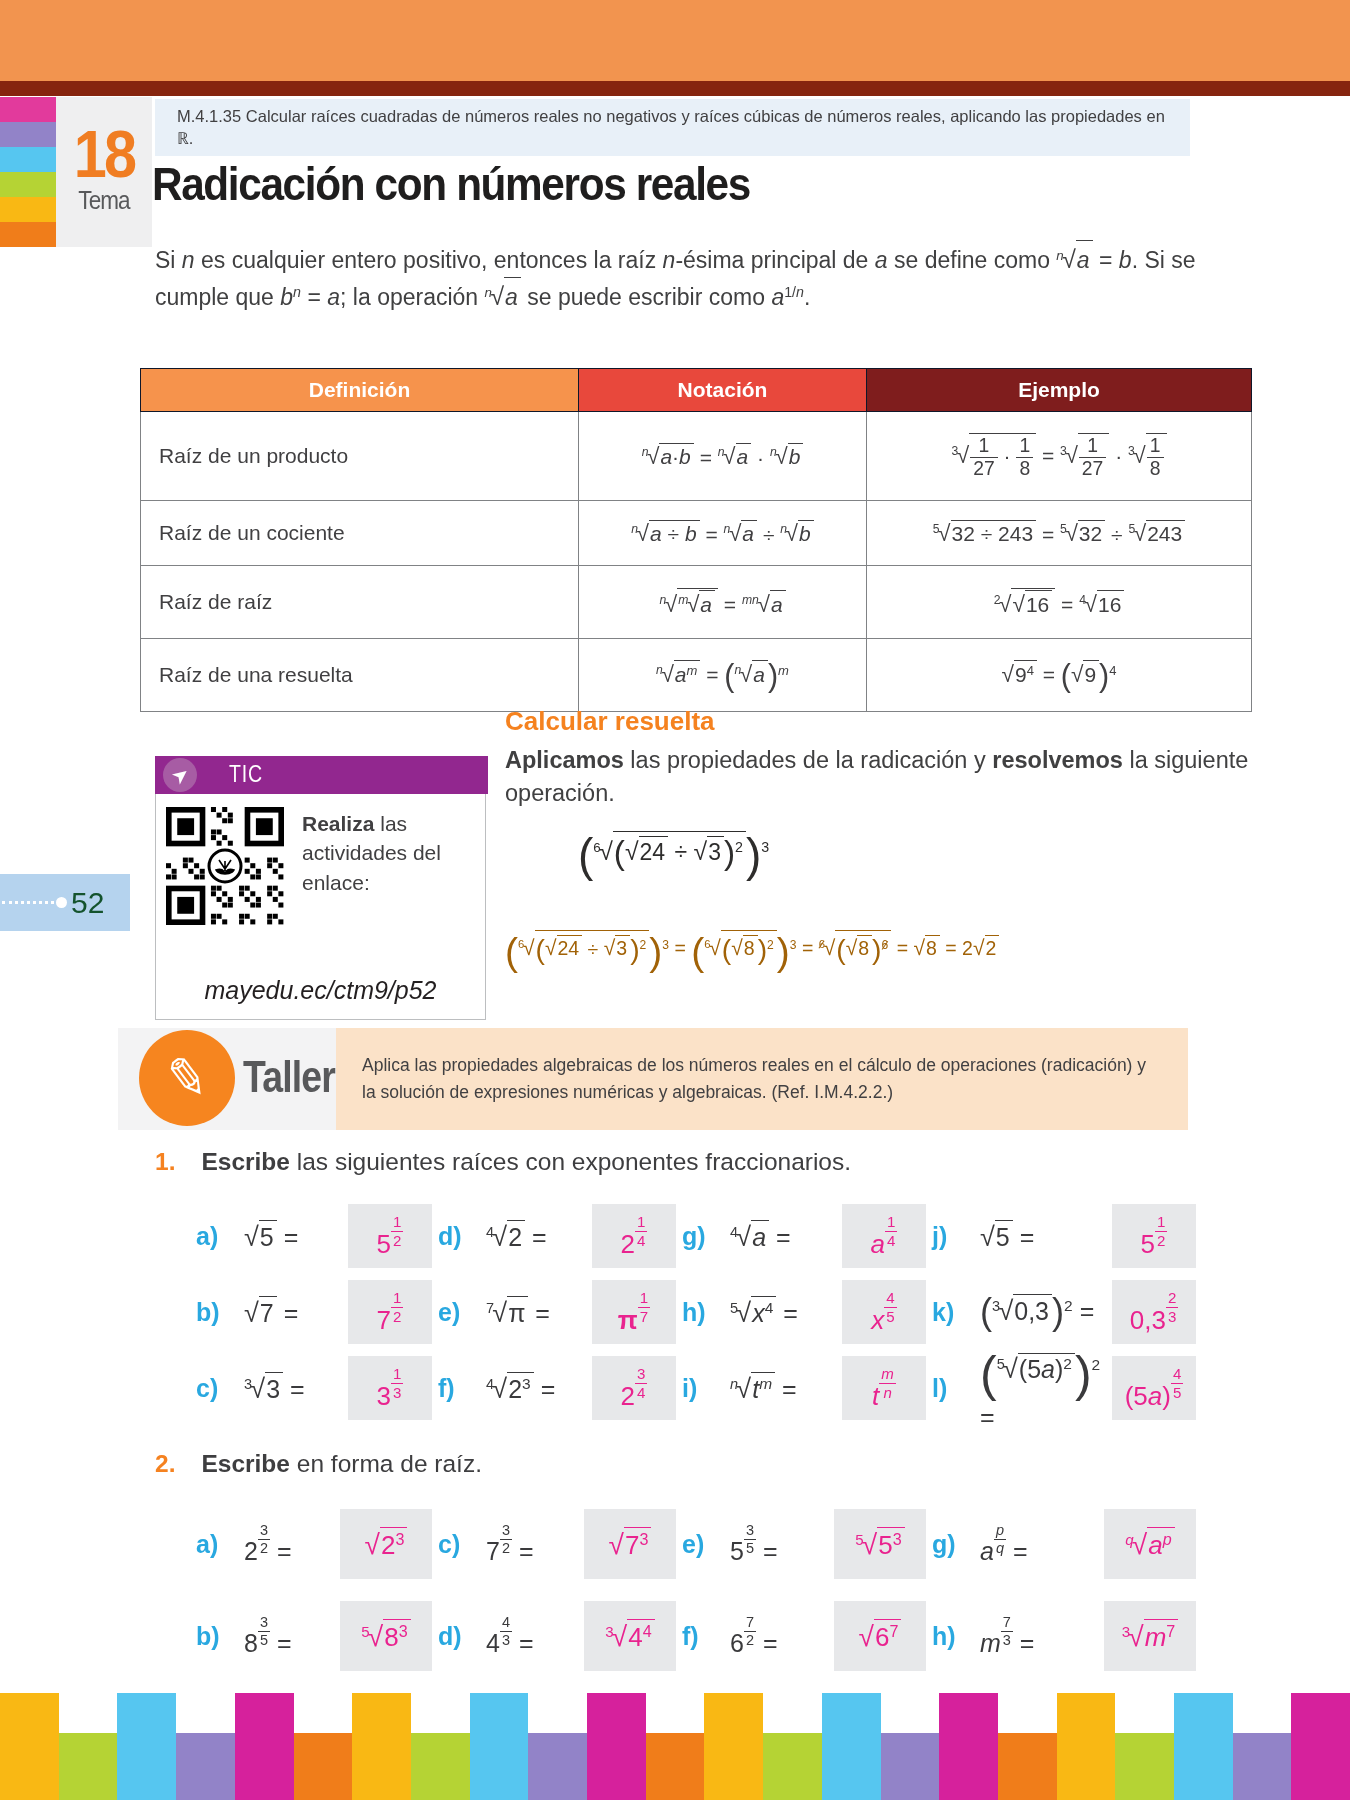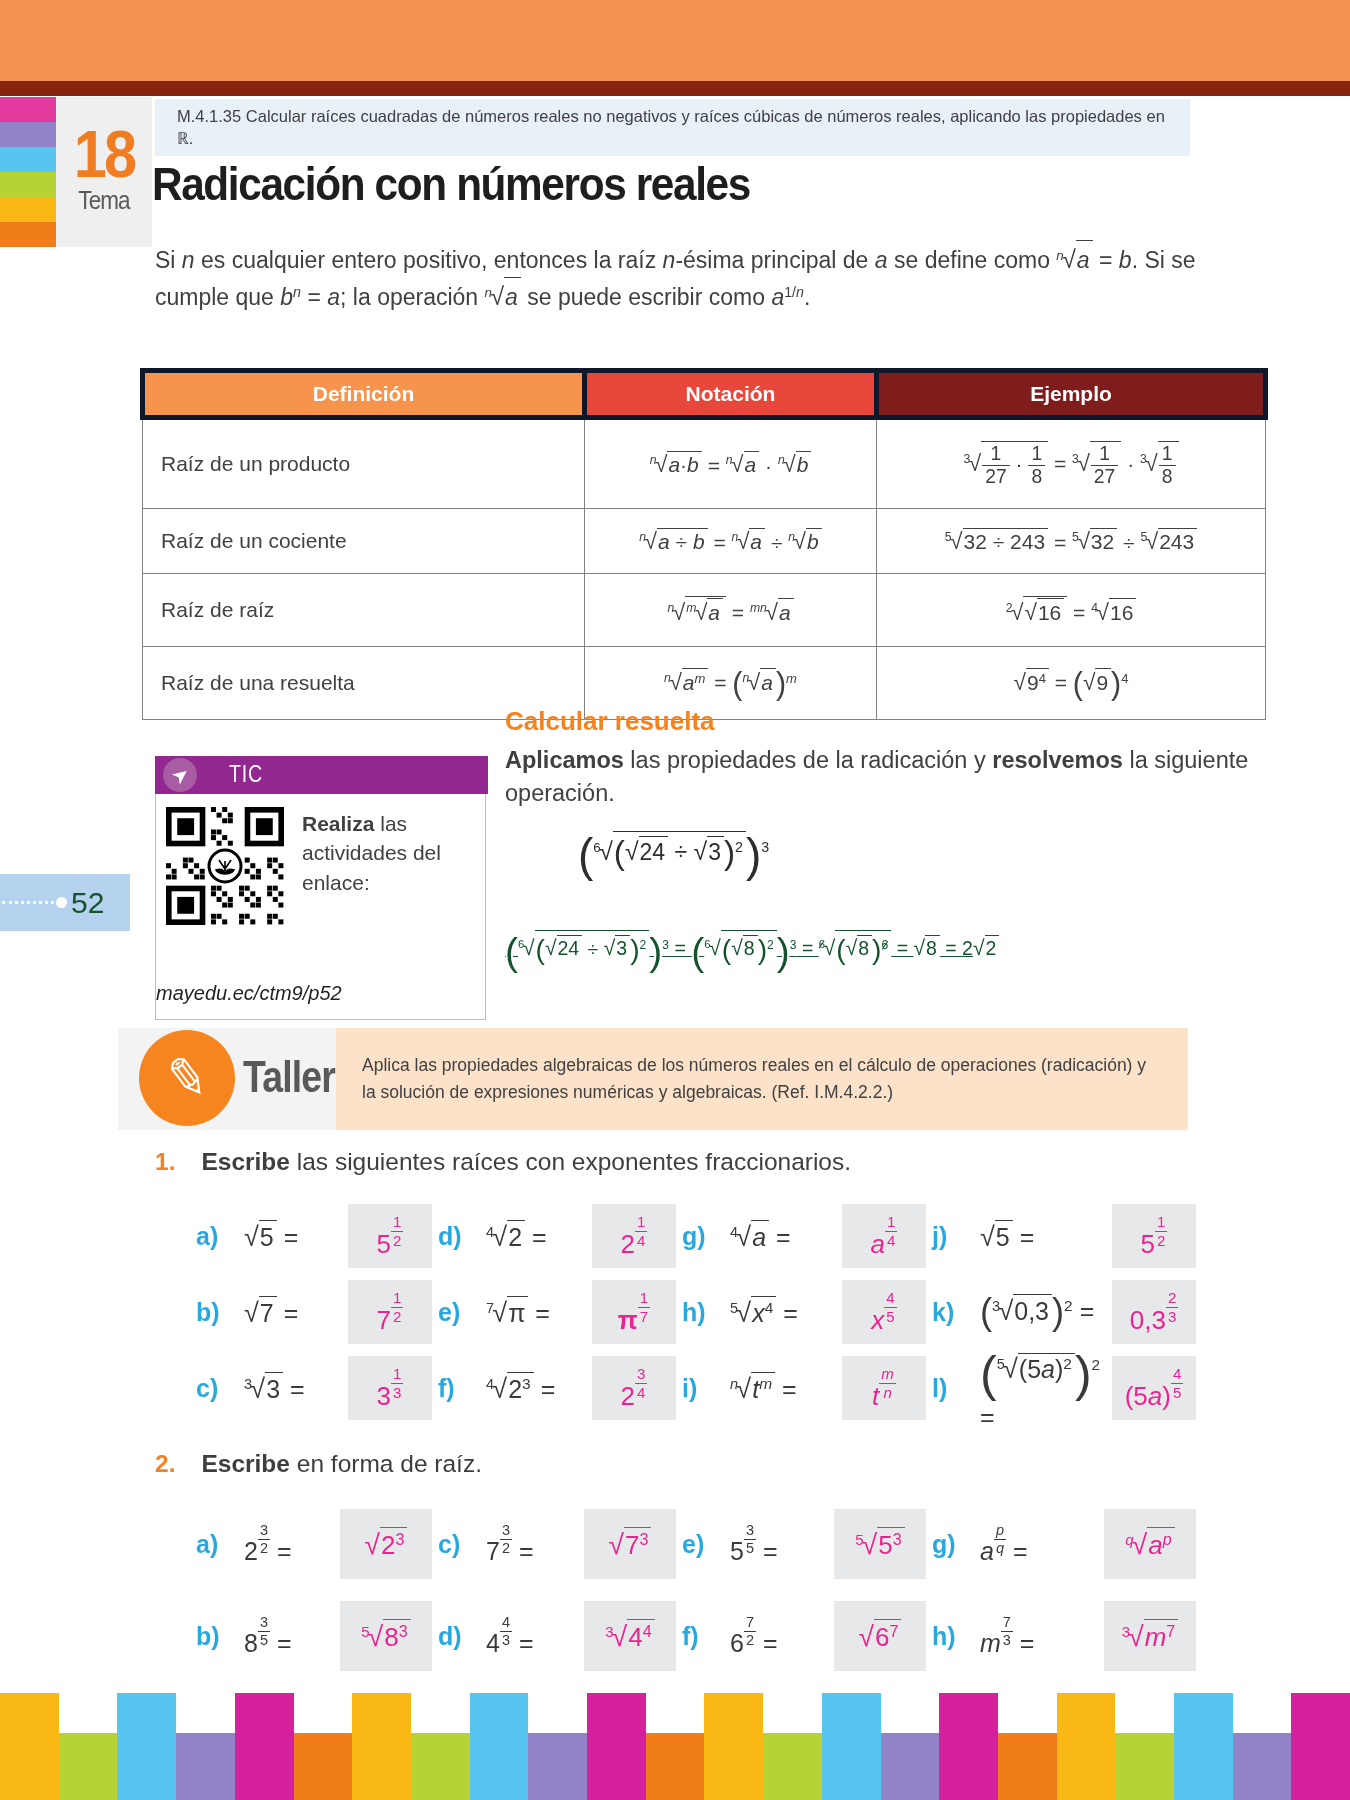--- a/index.html
+++ b/index.html
@@ -20,21 +20,21 @@
   .standard-box{position:absolute;left:155px;top:99px;width:1035px;height:57px;background:#E8F0F8;
                 display:flex;align-items:center;padding:0 22px;box-sizing:border-box;font-size:16.5px;color:#414042;}
 
   .page-title{position:absolute;left:152px;top:156px;font-size:47px;font-weight:bold;color:#1F1E1E;
               letter-spacing:-1.5px;transform:scaleX(.9);transform-origin:left;white-space:nowrap;}
 
   .intro{position:absolute;left:155px;top:240px;width:1100px;font-size:23px;line-height:1.52;color:#404041;}
 
   
   table.props{position:absolute;left:140px;top:368px;width:1102px;border-collapse:collapse;table-layout:fixed;}
-  table.props th{height:40px;color:#fff;font-size:21px;font-weight:bold;border:5px solid #0f172a;}
+  table.props th{height:40px;color:#fff;font-size:21px;font-weight:bold;border:1px solid #0f172a;}
   table.props th.h0{width:435px;background:#F6934C;}
   table.props th.h1{width:285px;background:#E8483C;}
   table.props th.h2{width:382px;background:#7f1d1d;}
   table.props td{border:1px solid #808285;font-size:21px;vertical-align:middle;background:#fff;}
   table.props{border:1.5px solid #6D6E71;}
   td.c-def{padding-left:18px;font-size:22.5px;}
   td.c-math{text-align:center;}
   table.props tr.r0 td{height:86px;} table.props tr.r1 td{height:62px;}
   table.props tr.r2 td{height:70px;} table.props tr.r3 td{height:70px;}
 
@@ -57,33 +57,33 @@
 
   
   .tic{position:absolute;left:155px;top:756px;width:331px;height:264px;background:#fff;border:1px solid #BCBEC0;box-sizing:border-box;}
   .tic-header{position:absolute;left:-1px;top:-1px;width:333px;height:38px;background:#92278F;}
   .tic-circle{position:absolute;left:8px;top:2px;width:34px;height:34px;border-radius:50%;background:#A75CA4;
               display:flex;align-items:center;justify-content:center;}
   .tic-arrow{color:#fff;font-size:20px;display:inline-block;transform:rotate(-38deg);}
   .tic-title{position:absolute;left:74px;top:5px;color:#fff;font-size:23px;letter-spacing:1px;transform:scaleX(.85);transform-origin:left;}
   .tic-qr{position:absolute;left:10px;top:50px;width:118px;height:118px;}
   .tic-text{position:absolute;left:146px;top:52px;width:172px;font-size:21px;line-height:1.4;color:#414042;}
-  .tic-link{position:absolute;left:0;bottom:14px;width:100%;text-align:left;font-size:20px;font-style:italic;color:#231F20;}
+  .tic-link{position:absolute;left:0;bottom:14px;width:100%;text-align:center;font-size:25px;font-style:italic;color:#231F20;}
 
   
   .page-tab{position:absolute;left:0;top:874px;width:130px;height:57px;background:#B5D3EE;display:flex;align-items:center;}
   .tab-dots{width:52px;border-top:3px dotted #FFFFFF;margin-left:2px;}
   .tab-bullet{width:11px;height:11px;border-radius:50%;background:#fff;margin:0 4px 0 2px;}
   .tab-num{font-size:30px;color:#14532d;}
 
   
   .act-title{position:absolute;left:505px;top:706px;font-size:26px;font-weight:bold;color:#F5821F;}
   .act-body{position:absolute;left:505px;top:744px;width:750px;font-size:23.5px;line-height:1.42;color:#404041;}
   .act-math1{position:absolute;left:578px;top:828px;font-size:23px;color:#2E2D2C;}
-  .act-math2{position:absolute;left:505px;top:930px;width:758px;font-size:19.5px;color:#14532d;text-decoration:underline;}
+  .act-math2{position:absolute;left:505px;top:930px;width:758px;font-size:19.5px;color:#a16207;}
 
   
   .taller-left{position:absolute;left:118px;top:1028px;width:218px;height:102px;background:#F3F3F4;}
   .taller-circle{position:absolute;left:139px;top:1030px;width:96px;height:96px;border-radius:50%;background:#F6851F;
                  display:flex;align-items:center;justify-content:center;}
   .pencil{color:#fff;font-size:52px;transform:rotate(8deg);}
   .taller-label{position:absolute;left:243px;top:1052px;font-size:44px;font-weight:bold;color:#58595B;
                 letter-spacing:-1px;transform:scaleX(.85);transform-origin:left;}
   .taller-desc{position:absolute;left:336px;top:1028px;width:852px;height:102px;background:#FBE2C8;box-sizing:border-box;
                display:flex;flex-direction:column;justify-content:center;padding:0 26px;font-size:17.5px;line-height:1.55;color:#414042;}

